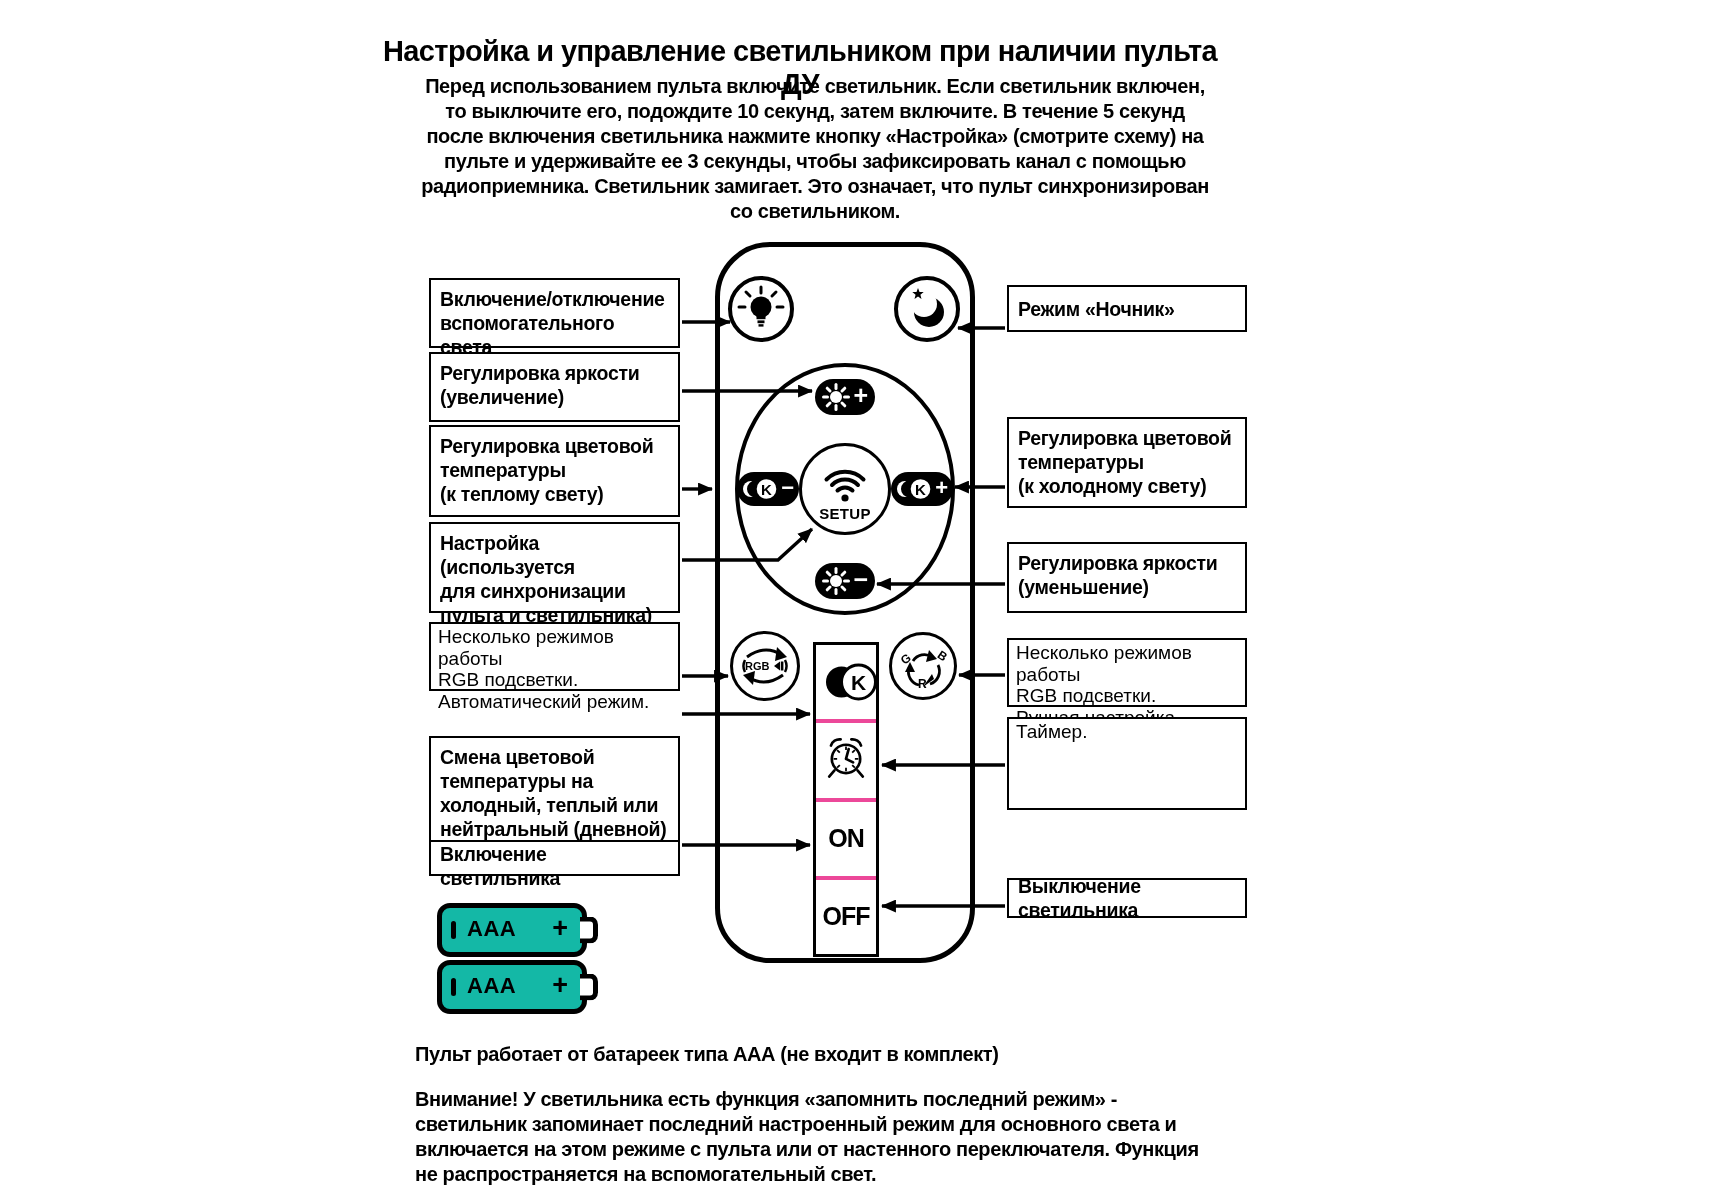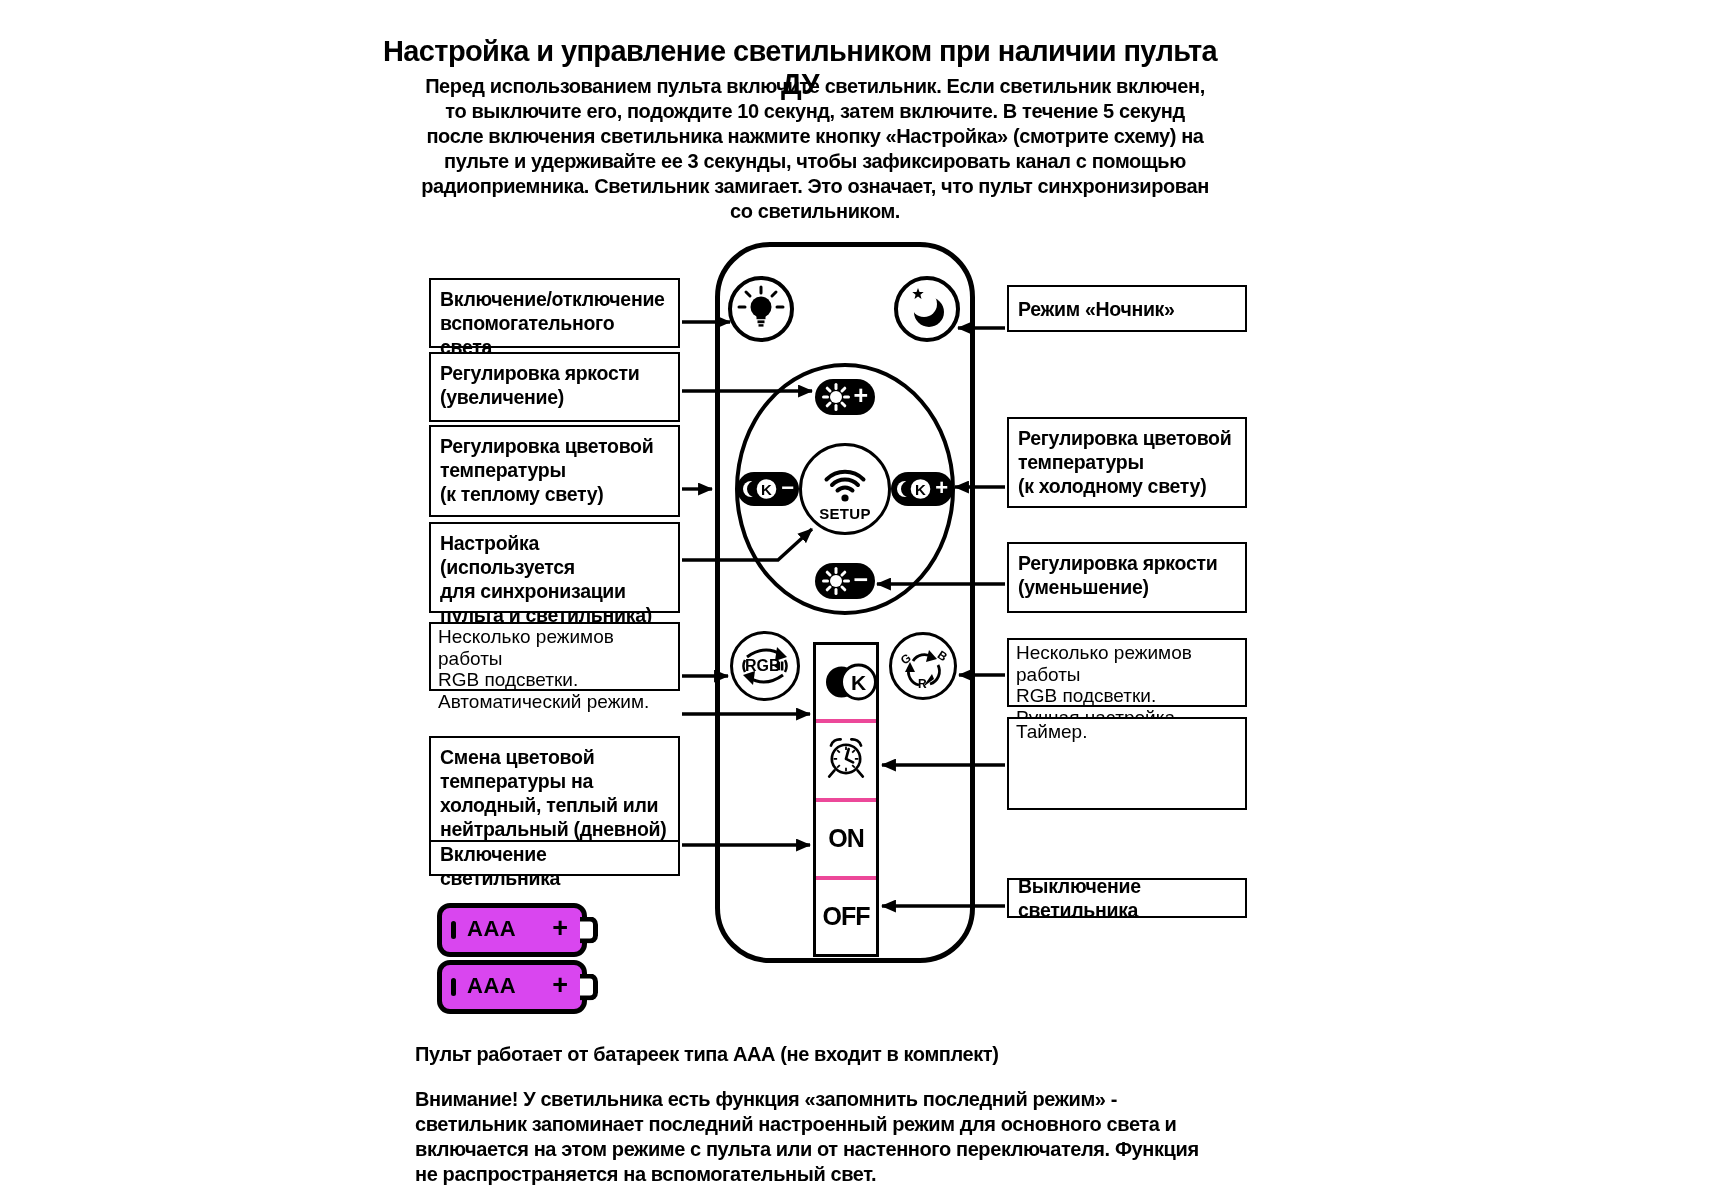--- a/index.html
+++ b/index.html
@@ -45,35 +45,35 @@
   .sun-minus{left:815px;top:563px;width:60px;height:36px;border-radius:18px;}
   .k-minus{left:737px;top:472px;width:62px;height:34px;border-radius:17px;}
   .k-plus{left:891px;top:472px;width:62px;height:34px;border-radius:17px;}
   .pill svg{position:absolute;left:0;top:0;}
   .pill-sign{position:absolute;right:7px;top:50%;transform:translateY(-55%);color:#fff;font-weight:bold;font-size:25px;line-height:1;}
   .kpill-sign{position:absolute;right:5px;top:50%;transform:translateY(-55%);color:#fff;font-weight:bold;font-size:22px;line-height:1;}
   .kletter{position:absolute;left:20px;top:50%;transform:translateY(-50%);width:19px;text-align:center;color:#000;font-weight:bold;font-size:15px;}
   .setup-btn{left:799px;top:443px;width:92px;height:92px;border:3px solid #000;border-radius:50%;box-sizing:border-box;background:#fff;}
   .setup-label{position:absolute;bottom:10px;left:0;width:100%;text-align:center;font-weight:bold;font-size:15px;letter-spacing:0.3px;}
   .rgb-btn{left:730px;top:631px;width:70px;height:70px;border:3px solid #000;border-radius:50%;box-sizing:border-box;background:#fff;}
-  .rgb-label{position:absolute;left:12px;top:50%;transform:translateY(-52%);font-weight:bold;font-size:16px;letter-spacing:0;}
+  .rgb-label{position:absolute;left:12px;top:50%;transform:translateY(-52%);font-weight:bold;font-size:11px;letter-spacing:0;}
   .recycle-btn{left:889px;top:632px;width:68px;height:68px;border:3px solid #000;border-radius:50%;box-sizing:border-box;background:#fff;}
   .rl{position:absolute;font-weight:bold;font-size:12px;}
   .rlG{left:9px;top:17px;transform:rotate(-35deg);}
   .rlB{left:46px;top:14px;transform:rotate(35deg);}
   .rlR{left:26px;top:42px;}
   .col{left:813px;top:642px;width:66px;height:315px;border:3px solid #000;box-sizing:border-box;background:#fff;display:flex;flex-direction:column;}
   .cell{flex:1;position:relative;display:flex;align-items:center;justify-content:center;border-top:4px solid #ec4899;}
   .cell:first-child{border-top:none;}
   .cell-txt{font-weight:bold;font-size:25px;letter-spacing:-1px;}
   .kc-black{position:absolute;left:10px;top:50%;transform:translateY(-50%);width:31px;height:31px;background:#000;border-radius:50%;}
   .kc-white{position:absolute;left:24px;top:50%;transform:translateY(-50%);width:37px;height:37px;background:#fff;border:3px solid #000;border-radius:50%;box-sizing:border-box;display:flex;align-items:center;justify-content:center;font-weight:bold;font-size:21px;}
 
   
-  .battery{position:absolute;left:437px;width:150px;height:54px;border:5px solid #000;border-radius:13px;box-sizing:border-box;background:#d946ef;}
+  .battery{position:absolute;left:437px;width:150px;height:54px;border:5px solid #000;border-radius:13px;box-sizing:border-box;background:#14b8a6;}
   .bat1{top:903px;} .bat2{top:960px;}
   .bat-bar{position:absolute;left:9px;top:50%;transform:translateY(-50%);width:5px;height:18px;background:#000;border-radius:2.5px;}
   .bat-label{position:absolute;left:25px;top:50%;transform:translateY(-52%);font-weight:bold;font-size:22px;letter-spacing:0.5px;}
   .bat-plus{position:absolute;right:14px;top:50%;transform:translateY(-55%);font-weight:bold;font-size:27px;}
   .bat-bump{position:absolute;right:-16px;top:50%;transform:translateY(-50%);width:18px;height:27px;border:5px solid #000;border-left:none;border-radius:0 8px 8px 0;box-sizing:border-box;background:#fff;}
 
   .arrows{position:absolute;left:0;top:0;pointer-events:none;}
 </style>
 </head>
 <body>

